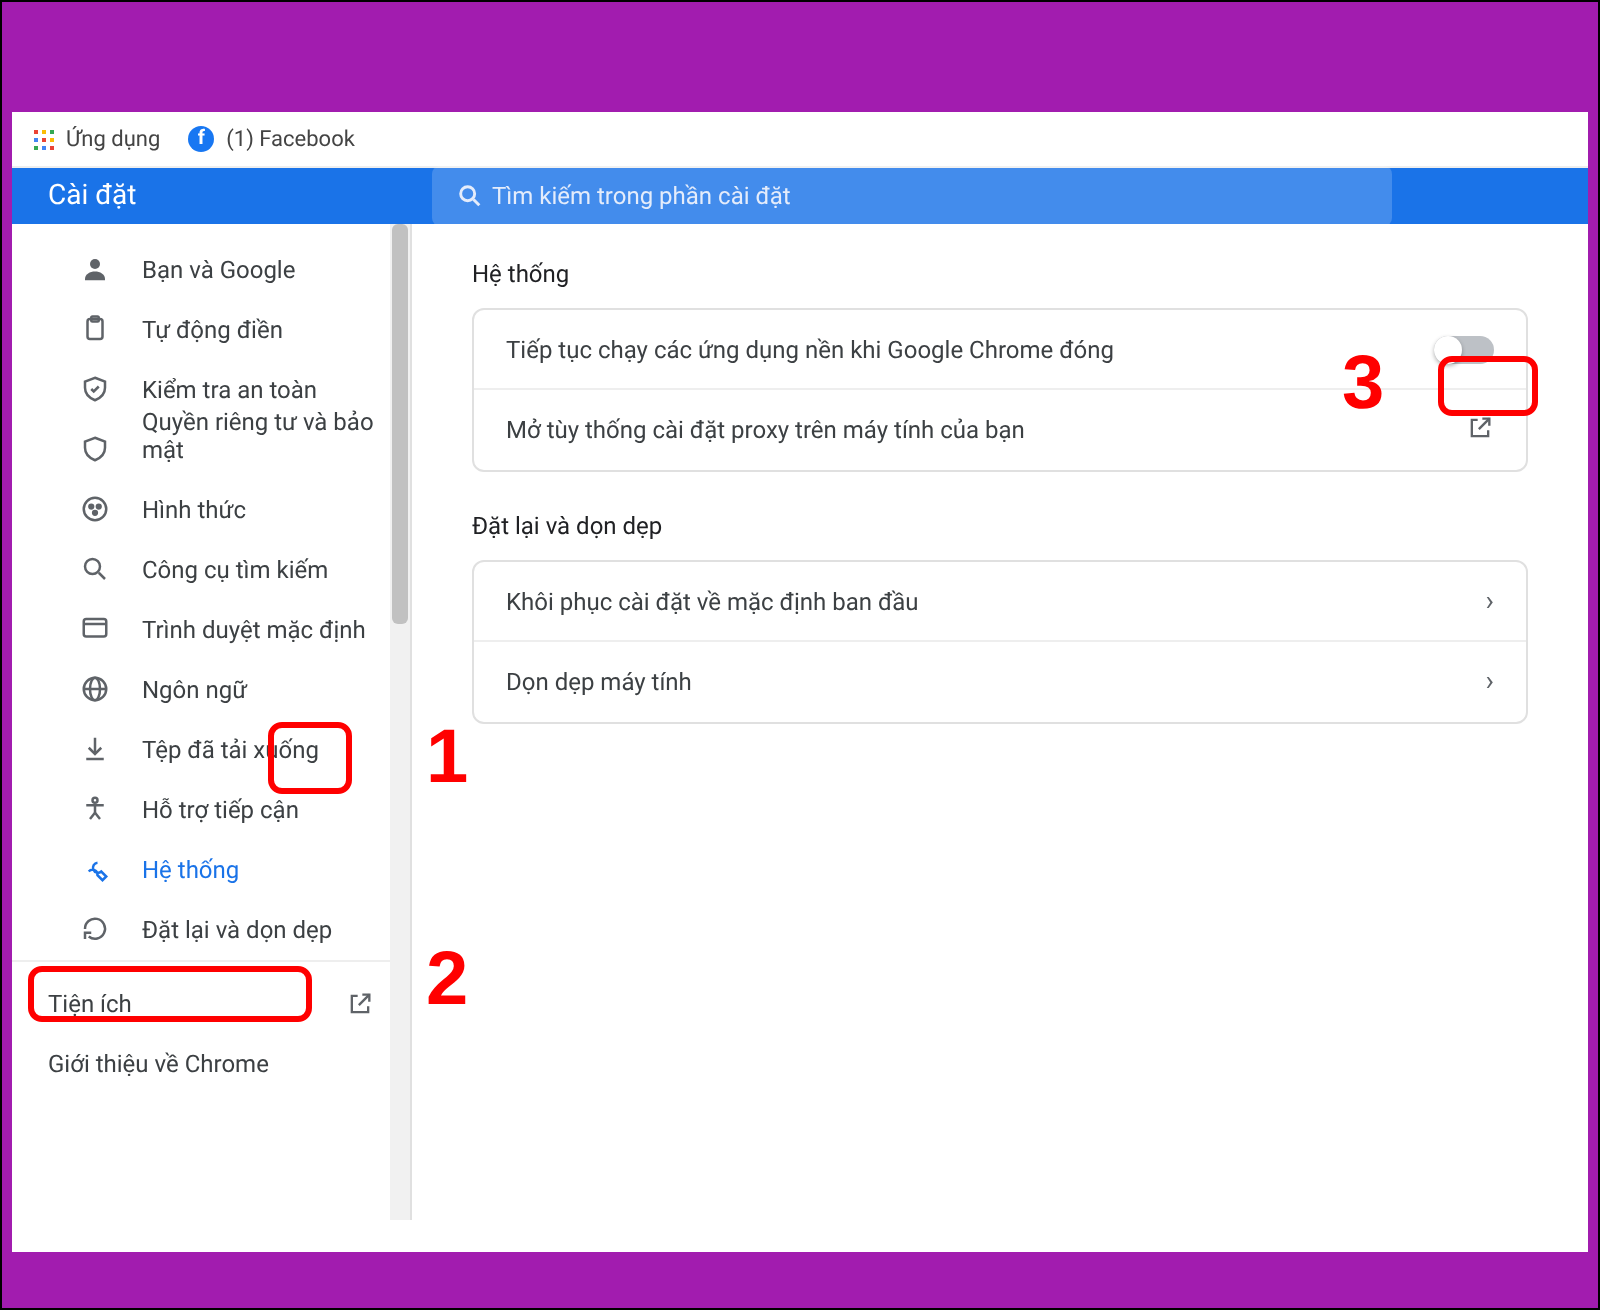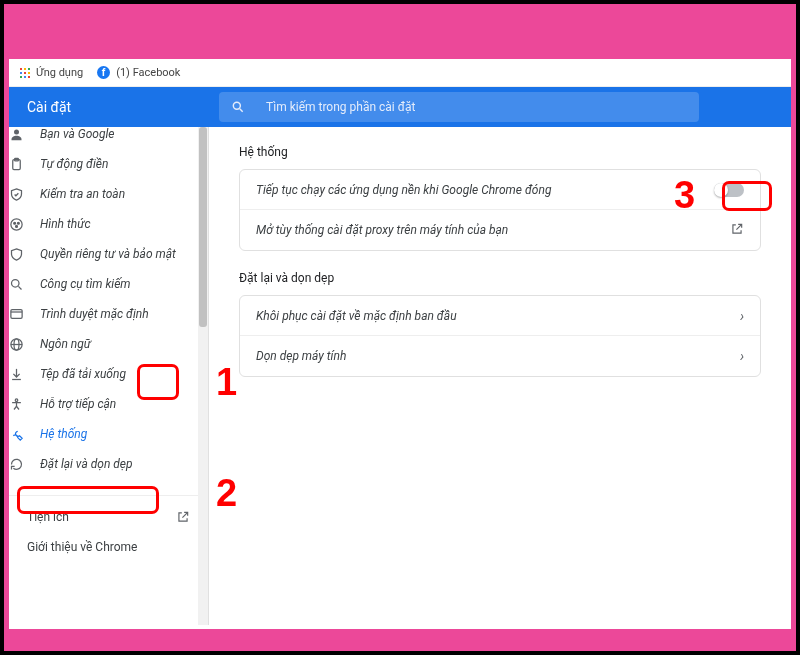--- a/index.html
+++ b/index.html
@@ -7,22 +7,22 @@
     font-family: Roboto, Arial, sans-serif;
     background: #c8c8c8;
     width: 800px;
     height: 655px;
     overflow: hidden;
   }
   .frame {
     position: absolute;
     left: 0; top: 0;
     width: 800px; height: 655px;
-    border: 4px solid #000000;
-    background: #ec4899;
+    border: 1px solid #000000;
+    background: #a21caf;
   }
   .browser {
     position: absolute;
     left: 5px;
     top: 55px;
     right: 5px;
     height: 570px;
     background: #fff;
     overflow: hidden;
   }
@@ -52,21 +52,21 @@
       radial-gradient(circle, #ea4335 40%, transparent 45%) 8px 8px / 4px 4px;
     background-repeat: no-repeat;
   }
   .fb-ico {
     width: 13px; height: 13px; border-radius: 50%;
     background: #1877f2; display: inline-flex;
     align-items: center; justify-content: center;
     color: #fff; font-weight: bold; font-size: 10px;
   }
   .header {
-    height: 40px;
+    height: 28px;
     background: #1a73e8;
     display: flex;
     align-items: center;
     color: #fff;
     font-size: 14px;
   }
   .header-title {
     width: 210px;
     padding-left: 18px;
   }
@@ -74,21 +74,21 @@
     flex: 1;
     padding-right: 16px;
   }
   .search {
     height: 30px;
     background: rgba(255,255,255,0.18);
     border-radius: 4px;
     display: flex;
     align-items: center;
     padding: 0 12px;
-    gap: 21px;
+    gap: 4px;
     color: #e4ecfb;
     font-size: 12px;
     max-width: 480px;
   }
   .content {
     display: flex;
     height: calc(100% - 72px);
     position: relative;
   }
   .sidebar {
@@ -110,26 +110,25 @@
   .sidebar .scrollbar .thumb {
     position: absolute;
     left: 1px; right: 1px;
     top: 0;
     height: 200px;
     background: #c1c1c1;
     border-radius: 3px;
   }
   .side-item {
     display: flex;
-    align-items: flex-start;
+    align-items: flex-end;
     gap: 16px;
     height: 30px;
-    padding-left: 0;
+    padding-left: 34px;
     cursor: pointer;
-    font-style: italic;
   }
   .side-item.active { color: #1a73e8; }
   .side-ico {
     width: 15px; height: 15px;
     color: #5f6368;
     display: inline-flex;
     align-items: center; justify-content: center;
     flex-shrink: 0;
   }
   .side-item.active .side-ico { color: #1a73e8; }
@@ -174,21 +173,20 @@
     background: #fff;
   }
   .row {
     display: flex;
     align-items: center;
     justify-content: space-between;
     min-height: 40px;
     padding: 8px 16px;
     border-bottom: 1px solid #eee;
     cursor: pointer;
-    font-style: italic;
   }
   .row:last-child { border-bottom: none; }
   .row .label { font-size: 12px; color: #3c4043; }
   .toggle {
     width: 30px; height: 14px;
     background: #bdc1c6;
     border-radius: 8px;
     position: relative;
   }
   .toggle .knob {
@@ -275,35 +273,35 @@
                 <svg viewBox="0 0 24 24" fill="none" stroke="currentColor" stroke-width="2">
                   <path d="M12 3l8 3v5c0 5-3 8-8 10-5-2-8-5-8-10V6z"></path>
                   <path d="M9 12l2 2 4-4"></path>
                 </svg>
               </span>
               <span>Kiểm tra an toàn</span>
             </div>
             <div class="side-item">
               <span class="side-ico">
                 <svg viewBox="0 0 24 24" fill="none" stroke="currentColor" stroke-width="2">
+                  <path d="M12 3l8 3v5c0 5-3 8-8 10-5-2-8-5-8-10V6z"></path>
+                </svg>
+              </span>
+              <span>Quyền riêng tư và bảo mật</span>
+            </div>
+            <div class="side-item">
+              <span class="side-ico">
+                <svg viewBox="0 0 24 24" fill="none" stroke="currentColor" stroke-width="2">
                   <circle cx="12" cy="12" r="9"></circle>
                   <circle cx="9" cy="10" r="1.5" fill="currentColor"></circle>
                   <circle cx="15" cy="10" r="1.5" fill="currentColor"></circle>
                   <circle cx="12" cy="15" r="1.5" fill="currentColor"></circle>
                 </svg>
               </span>
               <span>Hình thức</span>
-            </div>
-            <div class="side-item">
-              <span class="side-ico">
-                <svg viewBox="0 0 24 24" fill="none" stroke="currentColor" stroke-width="2">
-                  <path d="M12 3l8 3v5c0 5-3 8-8 10-5-2-8-5-8-10V6z"></path>
-                </svg>
-              </span>
-              <span>Quyền riêng tư và bảo mật</span>
             </div>
             <div class="side-item">
               <span class="side-ico">
                 <svg viewBox="0 0 24 24" fill="none" stroke="currentColor" stroke-width="2">
                   <circle cx="10" cy="10" r="6"></circle>
                   <line x1="20" y1="20" x2="15" y2="15"></line>
                 </svg>
               </span>
               <span>Công cụ tìm kiếm</span>
             </div>

